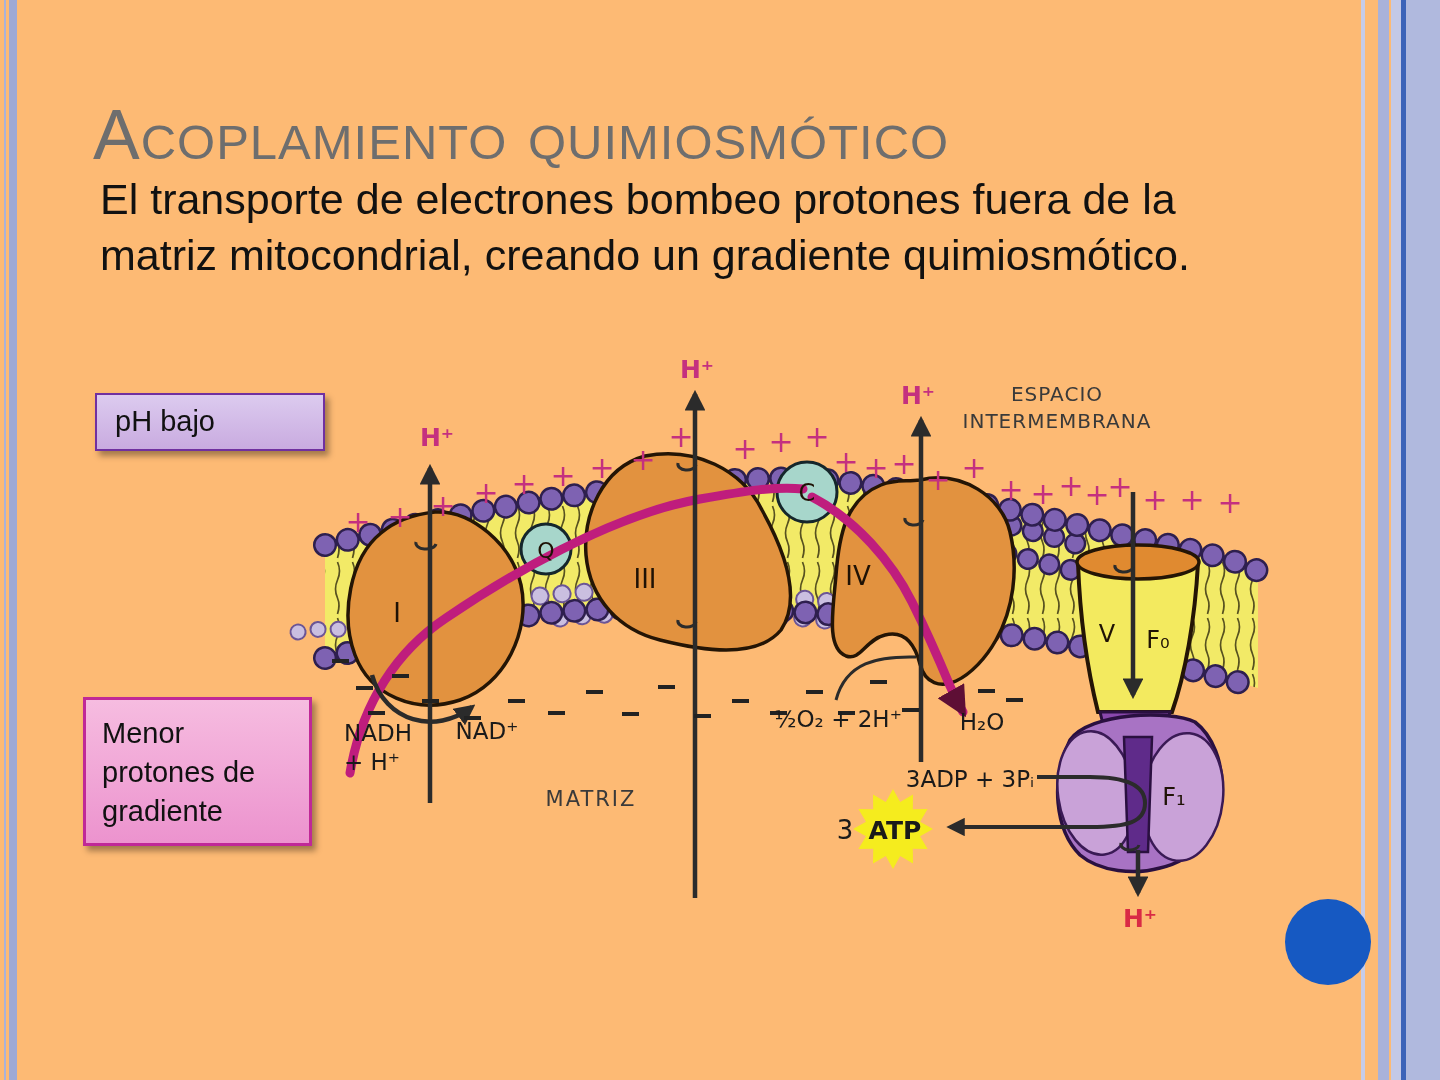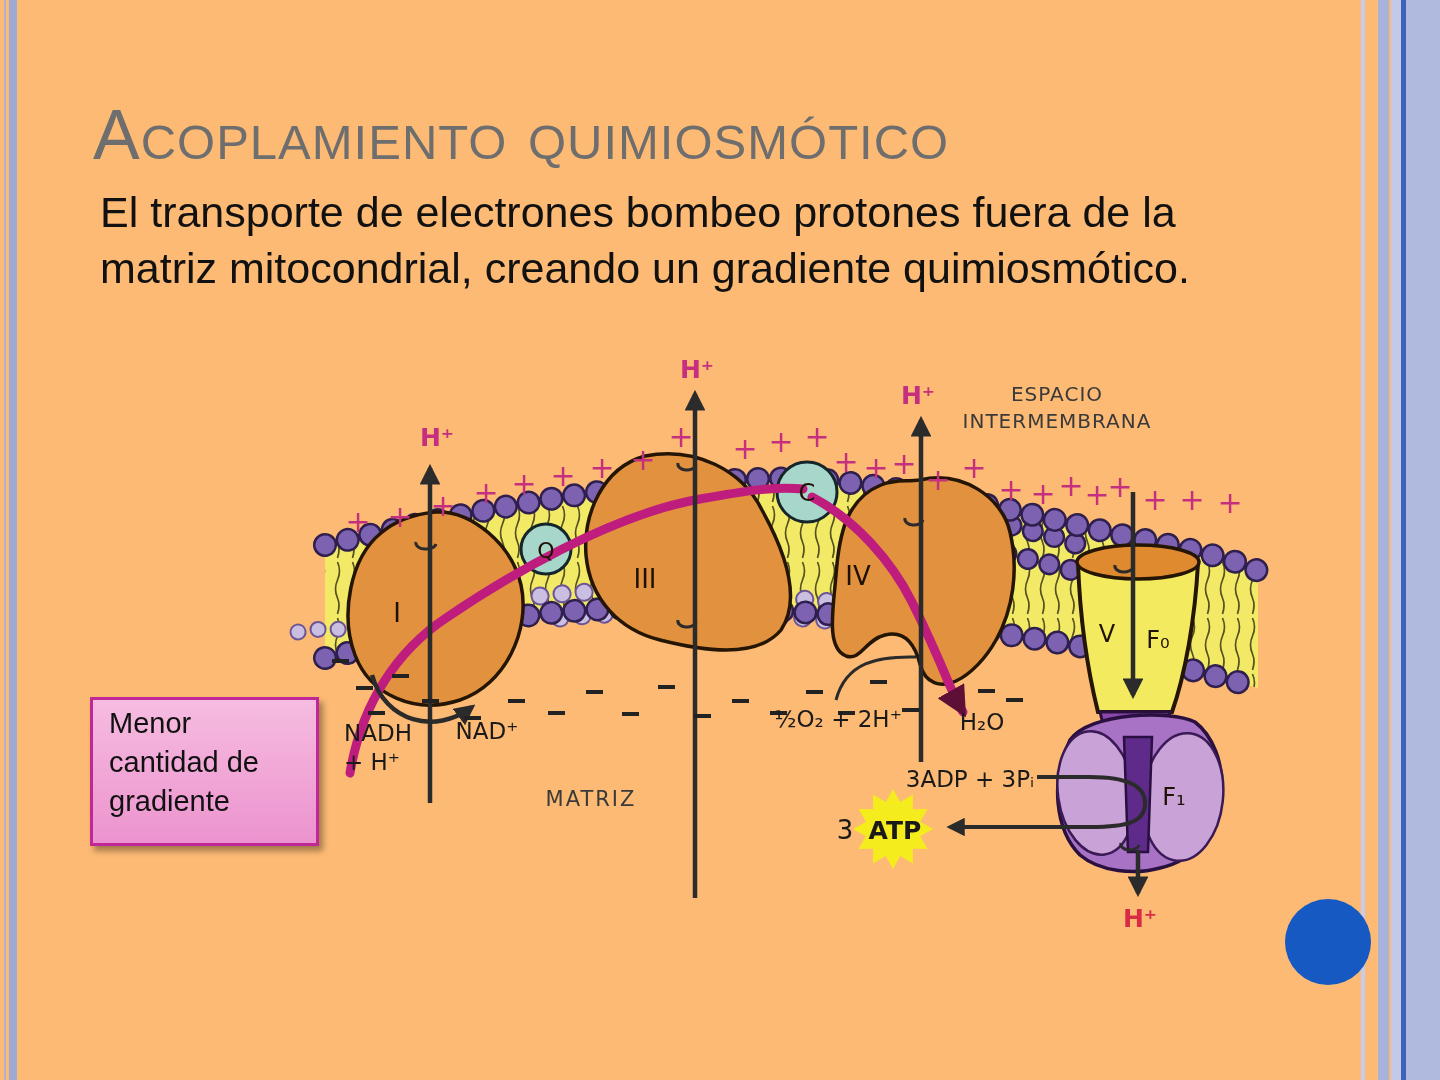--- a/index.html
+++ b/index.html
@@ -11,30 +11,30 @@
   .l2{left:9px;width:8px;background:#9ea9d4;}
   .r1{left:1361px;width:4px;background:#c6cce9;}
   .r2{left:1378px;width:11px;background:#a9b2da;}
   .r3{left:1391px;width:10px;background:#c3c9e7;}
   .r4{left:1401px;width:5px;background:#3c63b8;}
   .r5{left:1406px;width:34px;background:#b0b9de;}
   
   .title{position:absolute;left:93px;top:48px;font-size:70px;font-variant:small-caps;
          color:#6e6e6e;letter-spacing:1px;white-space:nowrap;font-weight:400;}
   .para{position:absolute;left:100px;top:172px;font-size:43px;line-height:1.3;color:#111;
-        white-space:nowrap;margin-top:13px;}
+        white-space:nowrap;}
   
   .callout{position:absolute;color:#111;font-size:29px;line-height:1.35;
            box-shadow:4px 5px 6px rgba(0,0,0,0.35);}
   .ph-box{left:95px;top:393px;width:230px;height:58px;border:2px solid #7030a0;
           background:linear-gradient(180deg,#dccbef 0%,#c9abe0 100%);
           display:flex;align-items:center;padding-left:18px;box-sizing:border-box;}
-  .menor-box{left:90px;top:697px;width:229px;height:149px;border:3px solid #c02897;
+  .menor-box{left:83px;top:697px;width:229px;height:149px;border:3px solid #c02897;
           background:linear-gradient(180deg,#f6bce0 0%,#ec93ce 100%);
-          padding:4px 0 0 16px;box-sizing:border-box;}
+          padding:14px 0 0 16px;box-sizing:border-box;}
   
   .blue-dot{position:absolute;left:1285px;top:899px;width:86px;height:86px;border-radius:50%;
             background:#1659c2;}
   
   .diagram{position:absolute;left:0;top:0;}
   svg text{font-family:"DejaVu Sans",sans-serif;}
   .lbl{fill:#1a1a1a;font-size:23px;text-anchor:middle;}
   .lblsm{fill:#3a3a3a;font-size:20px;text-anchor:middle;letter-spacing:1px;}
   .roman{fill:#1f1205;font-size:26px;text-anchor:middle;}
   .hplus{fill:#c4307f;font-size:25px;font-weight:bold;text-anchor:middle;}
@@ -216,21 +216,24 @@
       <text class="roman" x="645" y="588">III</text>
       <text class="roman" x="858" y="585">IV</text>
       <text class="roman" x="546" y="558" style="font-size:22px;">Q</text>
       <text class="roman" x="807" y="501" style="font-size:24px;">C</text>
       <text class="roman" x="1107" y="642" style="font-size:24px;">V</text>
       <text class="roman" x="1158" y="648" style="font-size:24px;">F₀</text>
       <text class="roman" x="1174" y="805" style="font-size:24px;">F₁</text>
     </g>
   </svg>
 
+  <div class="callout ph-box">
+    <span>pH bajo</span>
+  </div>
   <div class="callout menor-box">
     <div>Menor</div>
-    <div>cantidad de</div>
+    <div>protones de</div>
     <div>gradiente</div>
   </div>
 
   <div class="blue-dot"></div>
 
 </div>
 
 </body></html>

